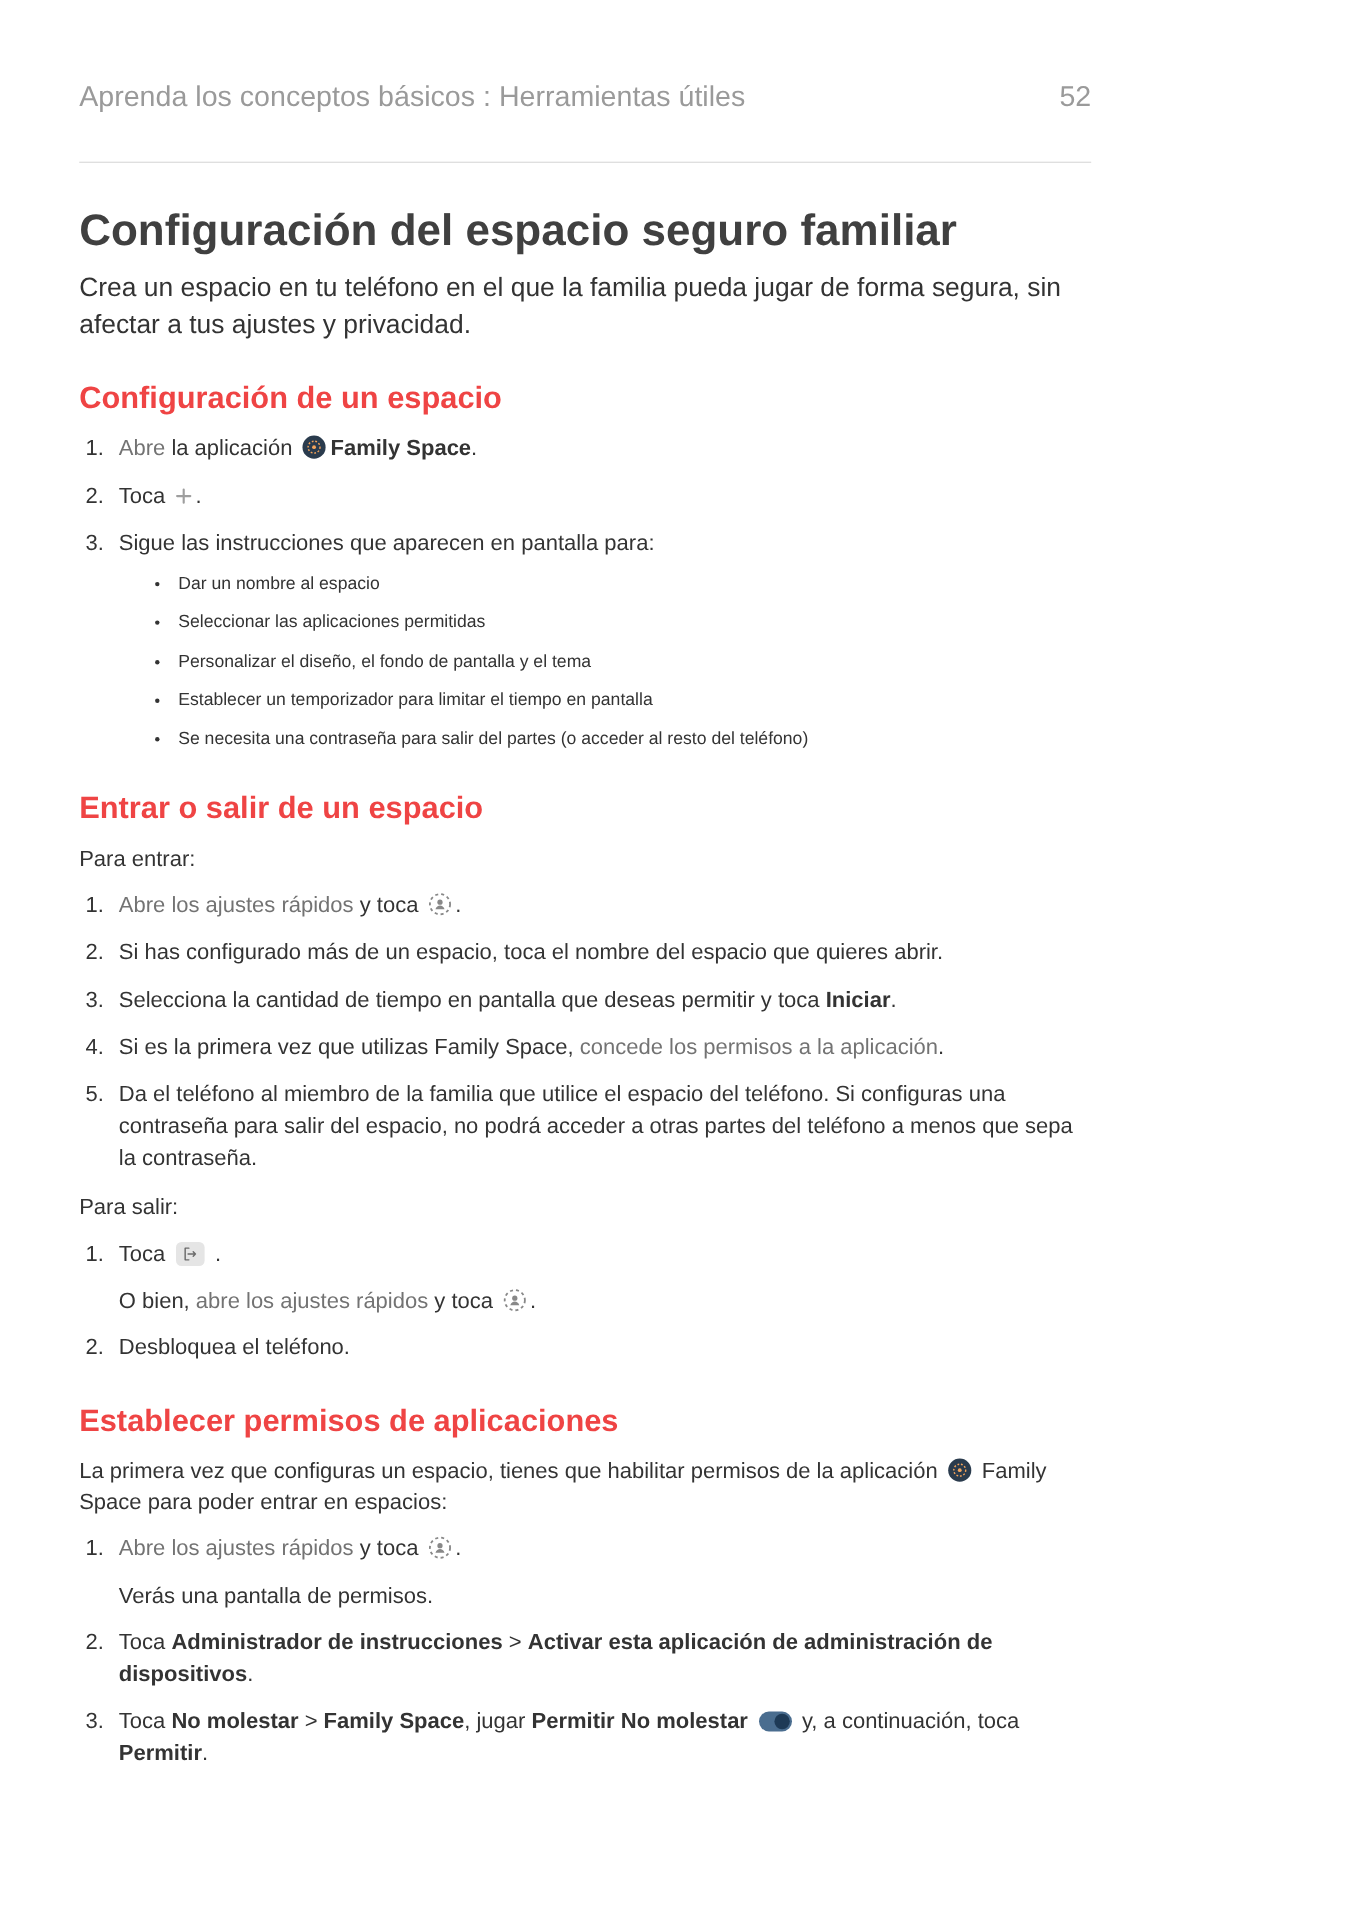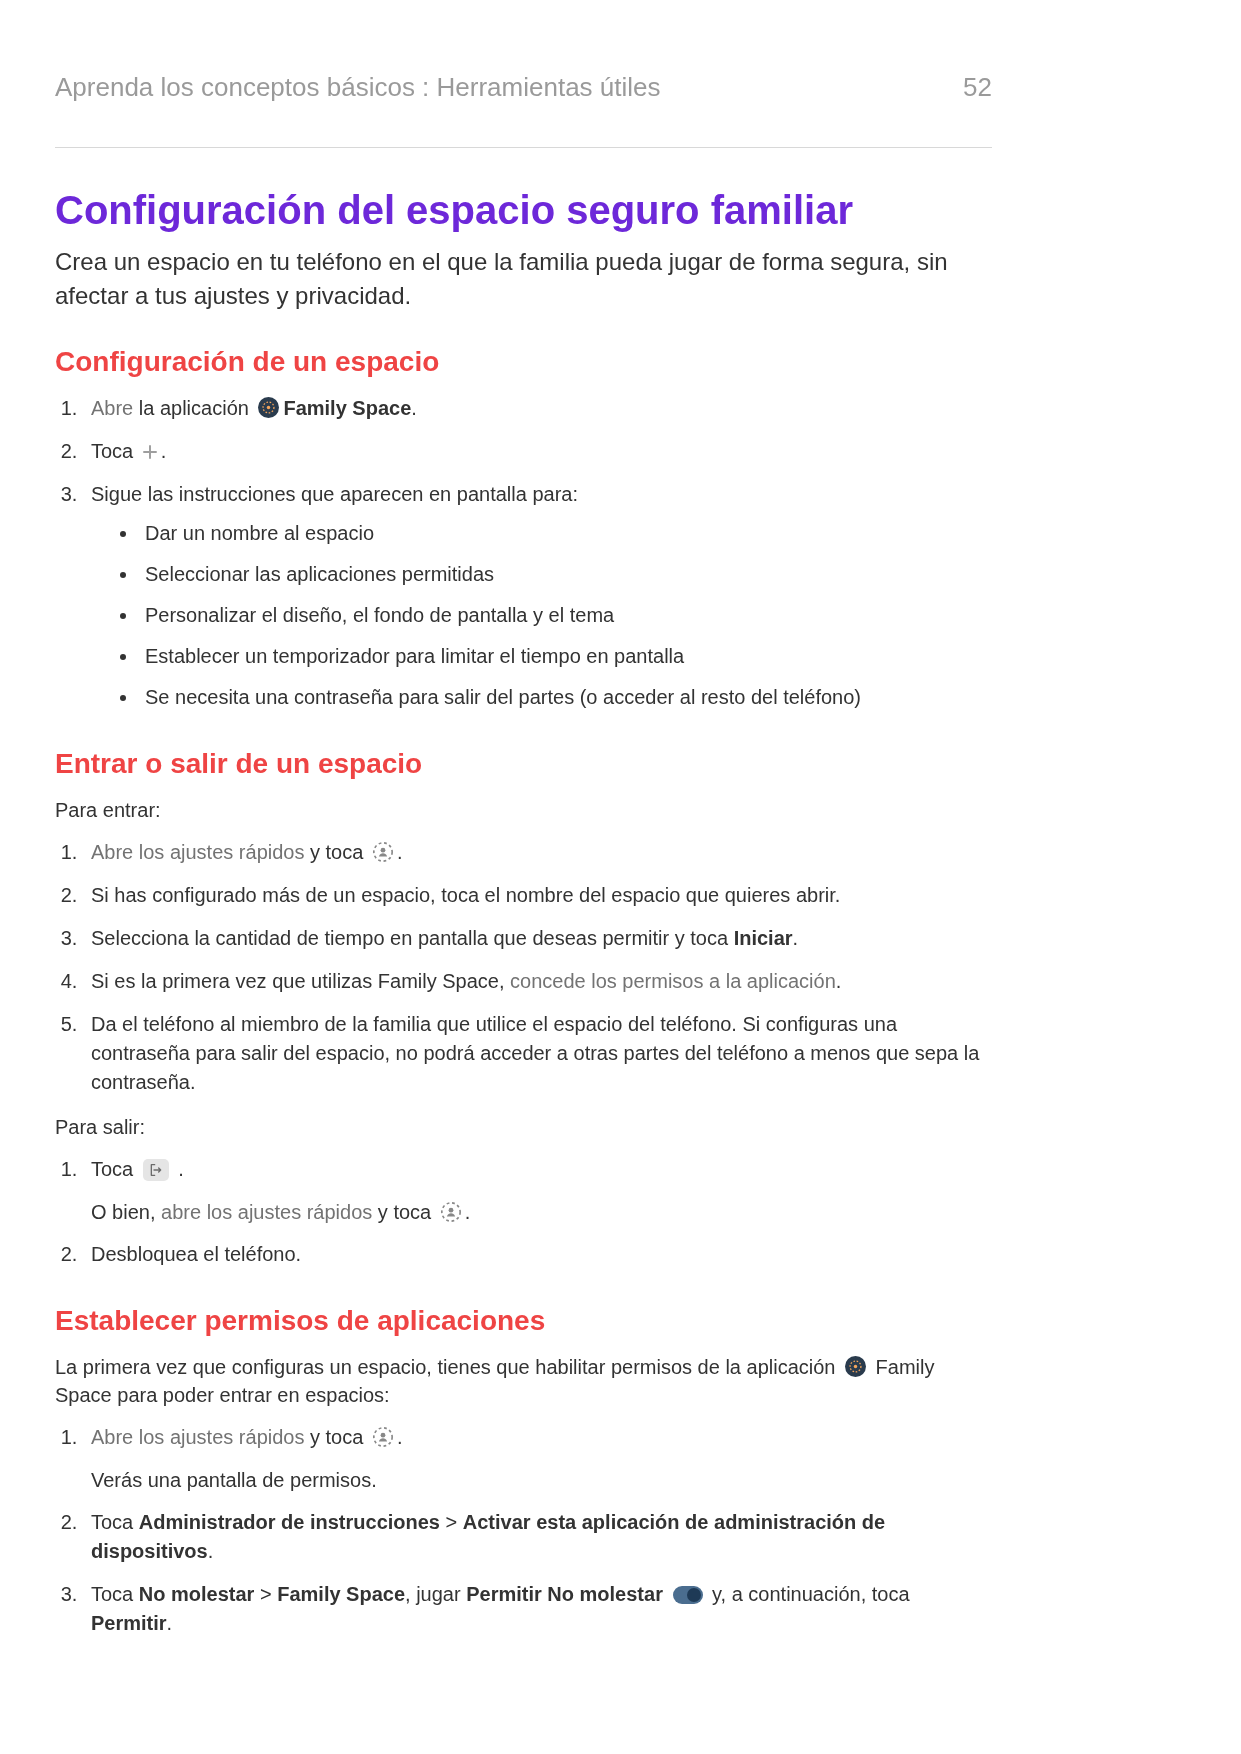--- a/index.html
+++ b/index.html
@@ -8,41 +8,41 @@
     padding: 0;
     background: #ffffff;
     font-family: "Segoe UI", "Helvetica Neue", Arial, sans-serif;
     color: #333333;
     -webkit-font-smoothing: antialiased;
   }
   .page {
     width: 1064px;
     height: 1754px;
     box-sizing: border-box;
-    padding: 72px 72px 72px 55px;
+    padding: 72px 72px 72px 72px;
     position: relative;
   }
   .header {
     display: flex;
     justify-content: space-between;
     align-items: baseline;
     font-size: 26px;
     color: #9a9a9a;
     font-weight: 400;
     padding-bottom: 44px;
   }
   hr.rule {
     border: none;
     border-top: 1px solid #d8d8d8;
     margin: 0 0 40px 0;
   }
   h1.title {
     font-size: 40px;
     font-weight: 700;
-    color: #6d28d9;
+    color: #404040;
     margin: 0 0 12px 0;
   }
   .intro {
     font-size: 24px;
     line-height: 1.4;
     margin: 0 0 34px 0;
   }
   h2.section {
     font-size: 28px;
     font-weight: 700;
@@ -59,21 +59,21 @@
   ol.steps > li {
     padding-left: 8px;
     margin-bottom: 14px;
     line-height: 1.45;
   }
   ol.steps > li::marker { font-size: 20px; }
   ul.bullets {
     list-style: disc;
     padding-left: 48px;
     margin: 10px 0 0 0;
-    font-size: 20px;
+    font-size: 16px;
   }
   ul.bullets > li {
     padding-left: 6px;
     margin-bottom: 12px;
     line-height: 1.45;
   }
   .para {
     font-size: 20px;
     margin: 0 0 14px 0;
     line-height: 1.4;

